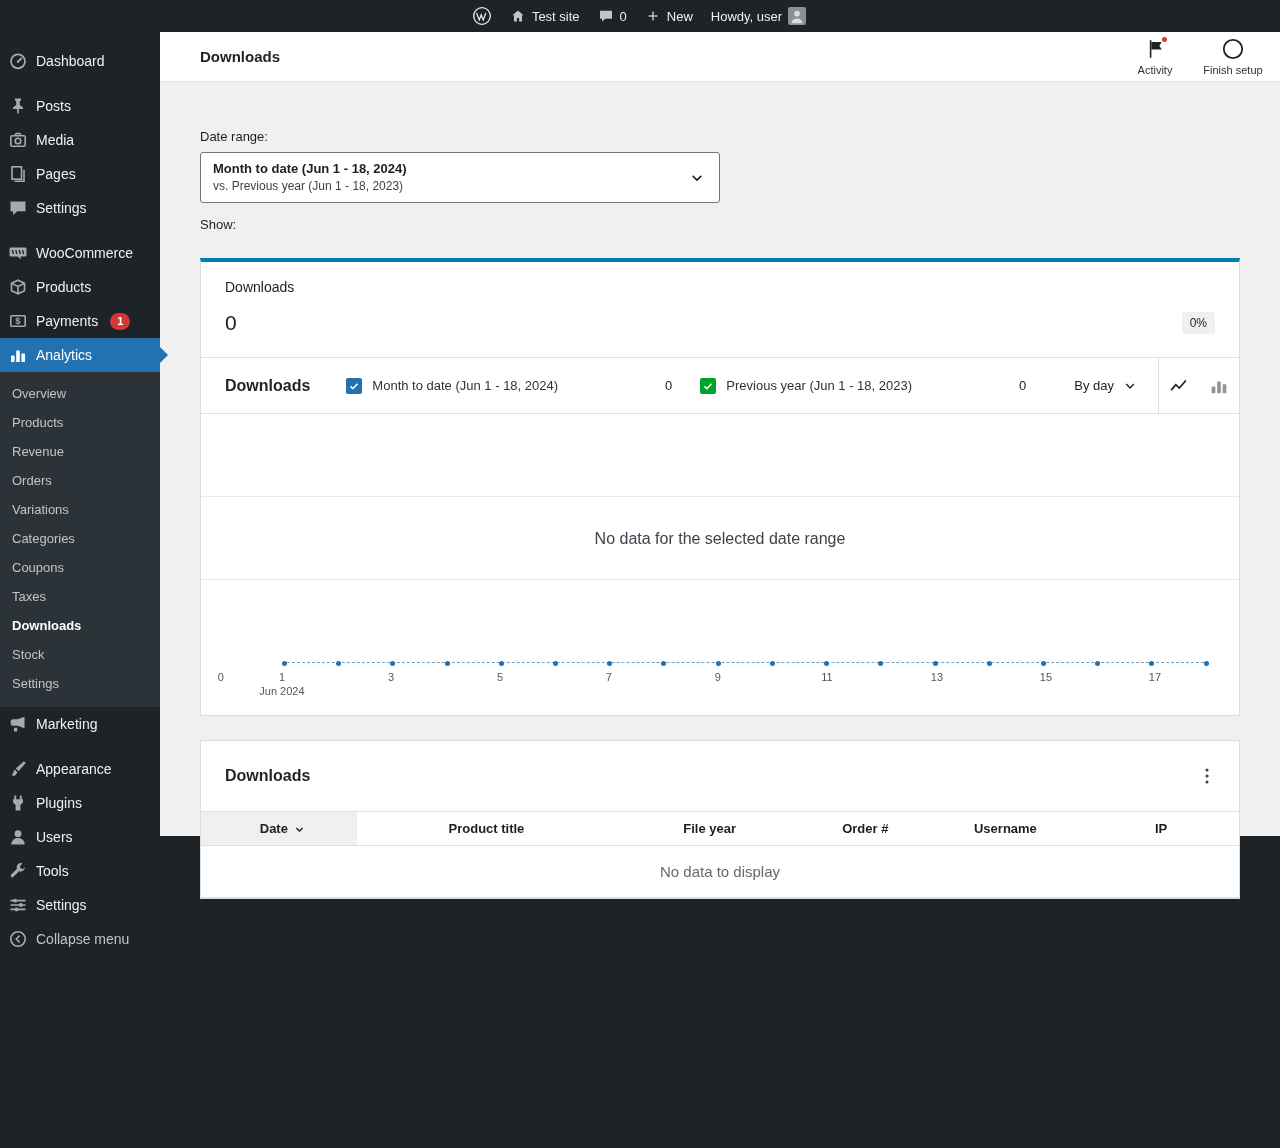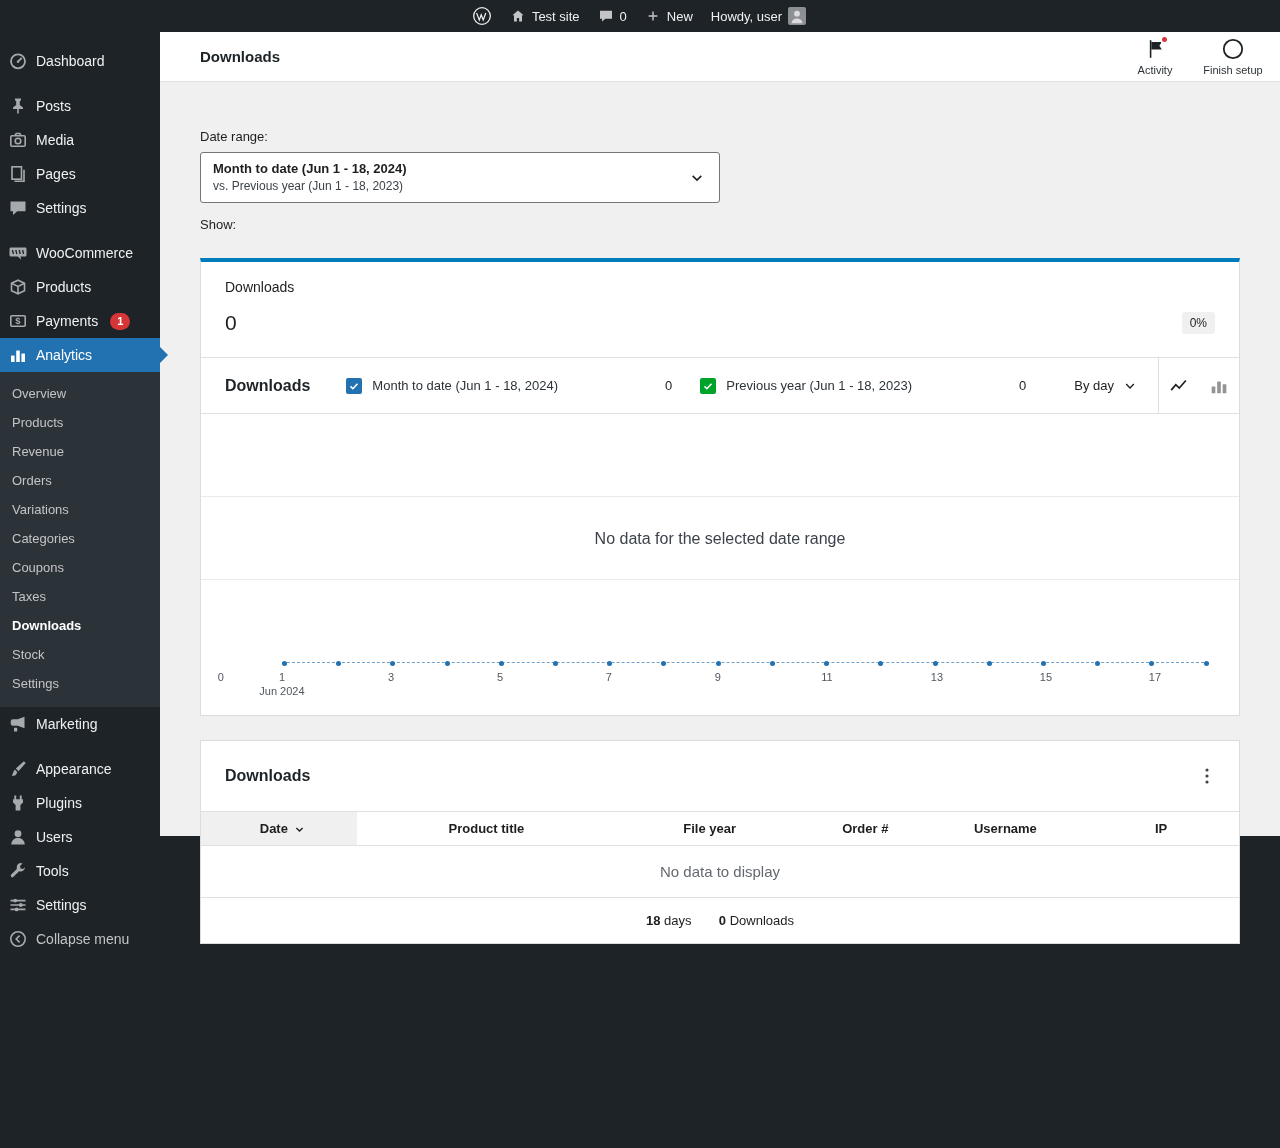--- a/index.html
+++ b/index.html
@@ -539,24 +539,17 @@
               <th>Username</th>
               <th class="th-ip">IP</th>
             </tr>
           </thead>
           <tbody>
             <tr>
               <td class="empty-cell" colspan="6">No data to display</td>
             </tr>
           </tbody>
         </table>
-        <div class="table-footer">
-          <b>18</b>
-          <span>days</span>
-          <span class="tf-gap"></span>
-          <b>0</b>
-          <span>Downloads</span>
-        </div>
       </section>
 
     </div>
   </main>
 </div>
 
 </body></html>

